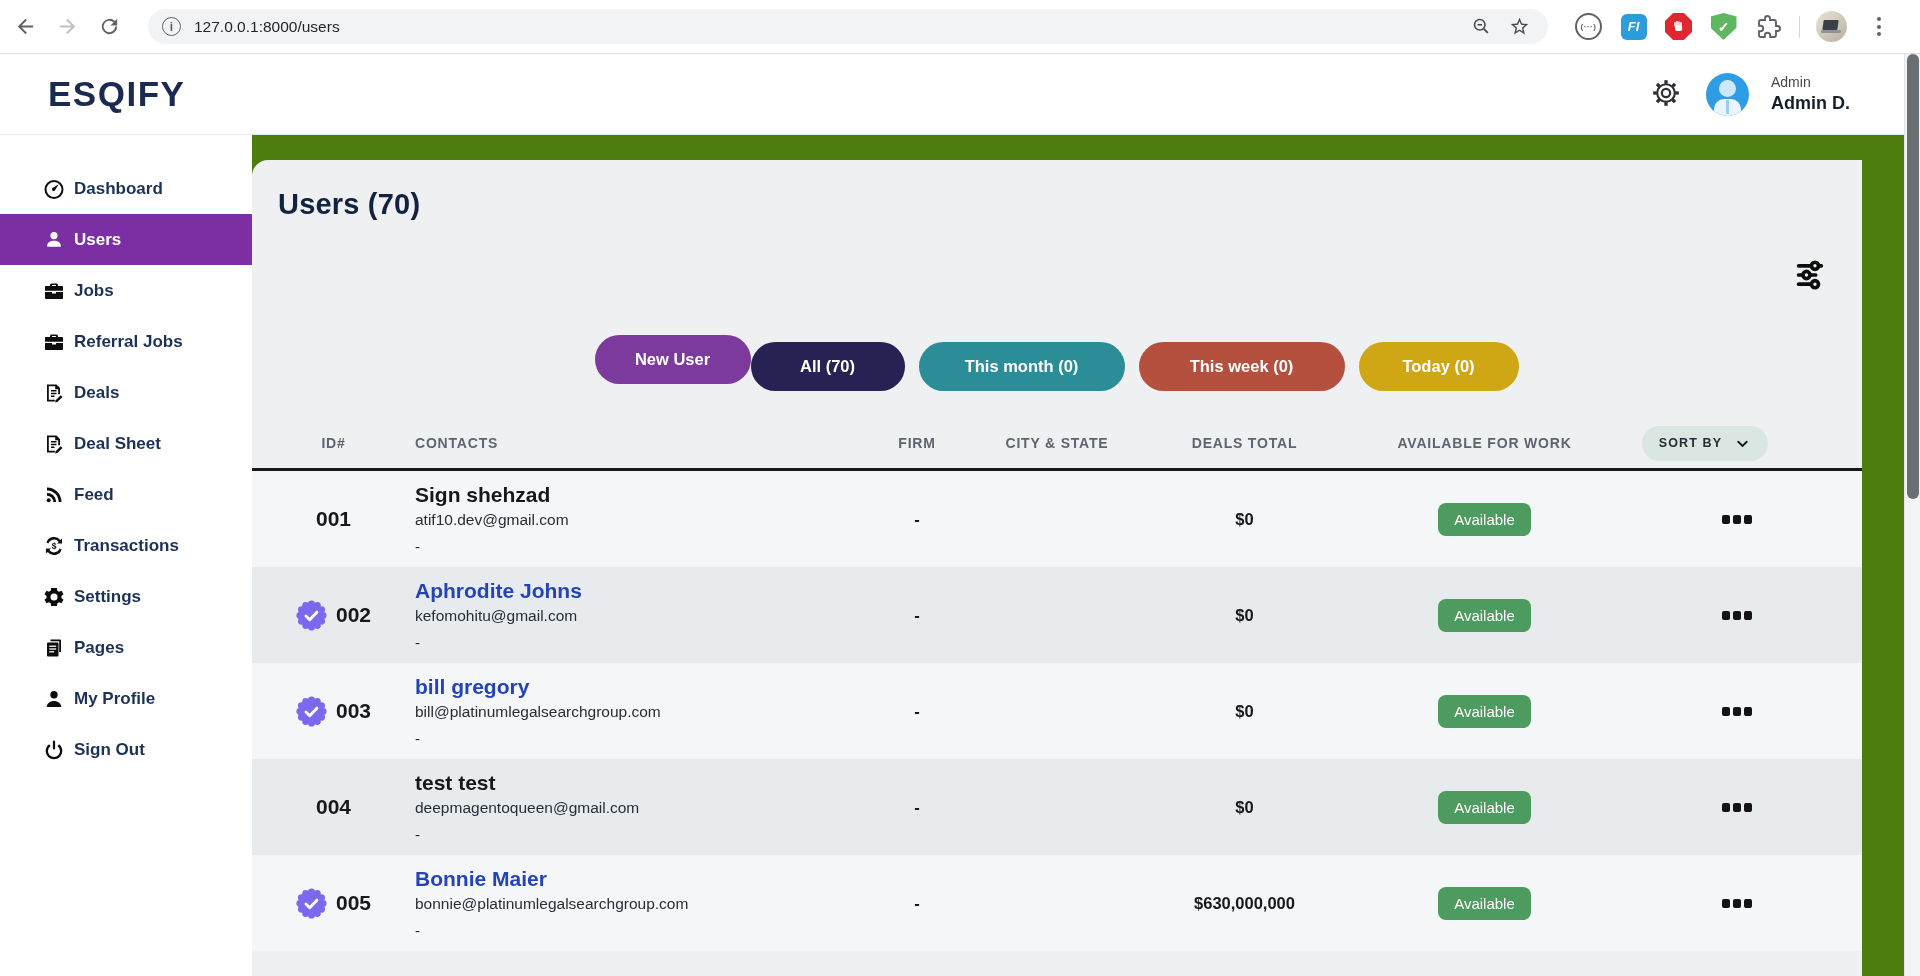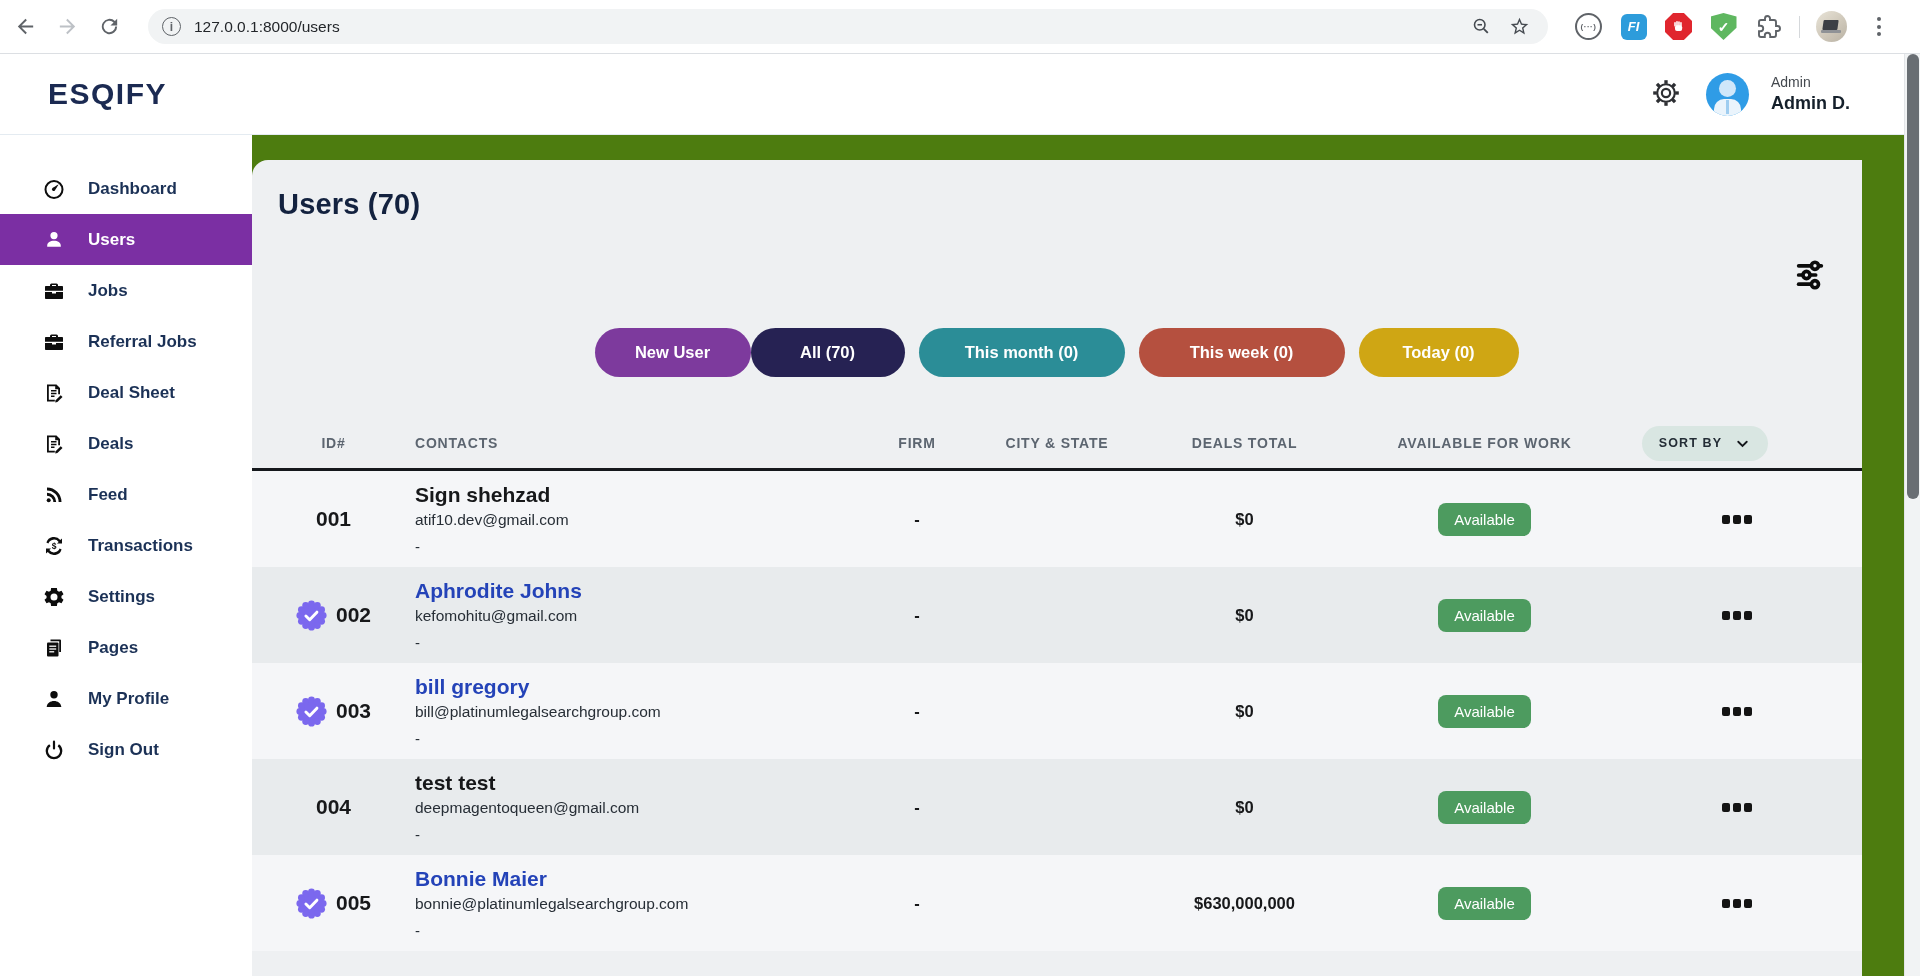--- a/index.html
+++ b/index.html
@@ -53,41 +53,41 @@
                      background:#8f9296; border-radius:1px; }
   .kebab { border:none; background:transparent; display:flex; flex-direction:column;
            gap:3.5px; align-items:center; margin-left:14px; cursor:pointer; }
   .kebab span { width:4px; height:4px; border-radius:50%; background:#5f6368; }
 
   
   .app-header { position:absolute; left:0; top:54px; width:1920px; height:81px;
                 background:#fff; border-bottom:1px solid #e4ebf1;
                 display:flex; align-items:center; justify-content:space-between;
                 padding:0 70px 0 48px; }
-  .brand { font-size:30px; font-weight:800; letter-spacing:1.5px; color:#1b2a52; }
+  .brand { font-size:35px; font-weight:800; letter-spacing:1.5px; color:#1b2a52; }
   .hdr-right { display:flex; align-items:center; gap:22px; }
   .gear-btn { border:none; background:transparent; color:#2d2f33; cursor:pointer;
               width:36px; height:36px; }
   .gear-btn svg { width:32px; height:32px; }
   .user-avatar { width:43px; height:43px; border-radius:50%; background:#2f9ce6;
                  position:relative; overflow:hidden; cursor:pointer; }
   .user-avatar .head { position:absolute; left:13px; top:7px; width:17px; height:17px;
                        border-radius:50%; background:#cfe7fa; }
   .user-avatar .bust { position:absolute; left:8px; top:26px; width:27px; height:18px;
                        border-radius:10px 10px 0 0; background:#eaf4fc; }
   .user-avatar .tie  { position:absolute; left:20px; top:27px; width:3px; height:14px;
                        background:#9fcdf0; }
   .user-meta { line-height:1.25; }
   .user-role { font-size:14px; color:#43484e; }
   .user-name { font-size:18px; font-weight:700; color:#15202b; }
 
   
   .sidebar { position:absolute; left:0; top:135px; width:252px; height:841px;
              background:#fff; padding-top:28px; }
-  .side-item { height:51px; display:flex; align-items:center; gap:22px;
+  .side-item { height:51px; display:flex; align-items:center; gap:8px;
                padding-left:42px; cursor:pointer; }
   .s-icon { width:24px; height:24px; color:#0d0d0d; display:flex; }
   .s-icon svg { width:24px; height:24px; }
   .s-label { font-size:17px; font-weight:700; color:#1b3156; }
   .side-item.active .s-icon, .side-item.active .s-label { color:#fff; }
 
   
   .content { position:absolute; left:252px; top:135px; width:1668px; height:841px; background:#4d7c0f; }
   .card { position:absolute; left:0; top:25px; width:1610px; height:816px;
           background:#eef0f2; border-radius:16px 0 0 0; overflow:hidden; }
@@ -95,21 +95,21 @@
                 color:#13223f; letter-spacing:.2px; }
   .sliders-btn { position:absolute; right:34px; top:98px; width:36px; height:36px;
                  border:none; background:transparent; color:#0c0c0c; cursor:pointer; }
   .sliders-btn svg { width:34px; height:34px; }
   .actions-row { position:absolute; left:0; top:168px; width:100%; display:flex;
                  align-items:center; justify-content:center; padding:0 17px 0 16px; }
   .btn-pill { border:none; border-radius:25px; color:#fff; font-size:16.5px;
               font-weight:600; height:49px; cursor:pointer;
               font-family:"Liberation Sans", sans-serif; }
   .new-user-btn { width:156px; }
-  .filter-group { display:flex; gap:14px; }
+  .filter-group { display:flex; gap:14px;margin-top:14px; }
   .f-all   { width:154px; }
   .f-month { width:206px; }
   .f-week  { width:206px; }
   .f-today { width:160px; }
 
   
   .table { position:absolute; left:0; top:258px; width:1610px; }
   .tgrid { display:grid; grid-template-columns:163px 437px 130px 150px 225px 255px 1fr; }
   .thead { height:53px; align-items:center; border-bottom:3px solid #15181c; }
   .th { font-size:14px; font-weight:600; color:#5c6570; letter-spacing:.8px;
@@ -294,32 +294,32 @@
   </div>
 
   <div class="side-item">
     <span class="s-icon">
       <svg viewBox="0 0 24 24" fill="currentColor">
           <path d="M5 3.5h9.5L18 7v6.2h-1.8V8.2h-3V5.3H6.8v13.4h6v1.8H5z"></path>
           <path d="M9 9h5.5v1.4H9zm0 2.8h5.5v1.4H9zm0 2.8h3.5V16H9z"></path>
           <path d="M13.6 19.3l5.1-5.1 1.8 1.8-5.1 5.1-2.2.4z"></path>
         </svg>
     </span>
-    <span class="s-label">Deal Sheet</span>
+    <span class="s-label">Deals</span>
   </div>
 
   <div class="side-item">
     <span class="s-icon">
       <svg viewBox="0 0 24 24" fill="currentColor">
           <path d="M5 3.5h9.5L18 7v6.2h-1.8V8.2h-3V5.3H6.8v13.4h6v1.8H5z"></path>
           <path d="M9 9h5.5v1.4H9zm0 2.8h5.5v1.4H9zm0 2.8h3.5V16H9z"></path>
           <path d="M13.6 19.3l5.1-5.1 1.8 1.8-5.1 5.1-2.2.4z"></path>
         </svg>
     </span>
-    <span class="s-label">Deals</span>
+    <span class="s-label">Deal Sheet</span>
   </div>
 
   <div class="side-item">
     <span class="s-icon">
       <svg viewBox="0 0 24 24" fill="currentColor">
           <path d="M5 4.5A14.5 14.5 0 0 1 19.5 19h-2.9A11.6 11.6 0 0 0 5 7.4zm0 5.3a9.2 9.2 0 0 1 9.2 9.2h-2.9A6.3 6.3 0 0 0 5 12.7z"></path>
           <circle cx="6.7" cy="17.3" r="2"></circle>
         </svg>
     </span>
     <span class="s-label">Feed</span>

